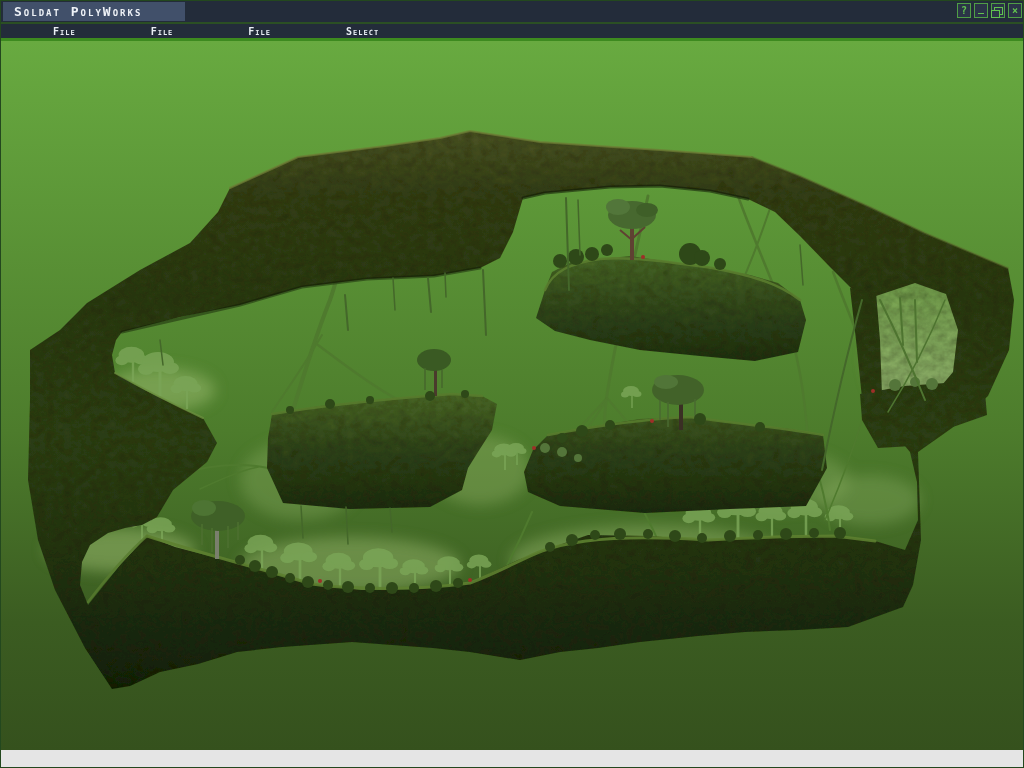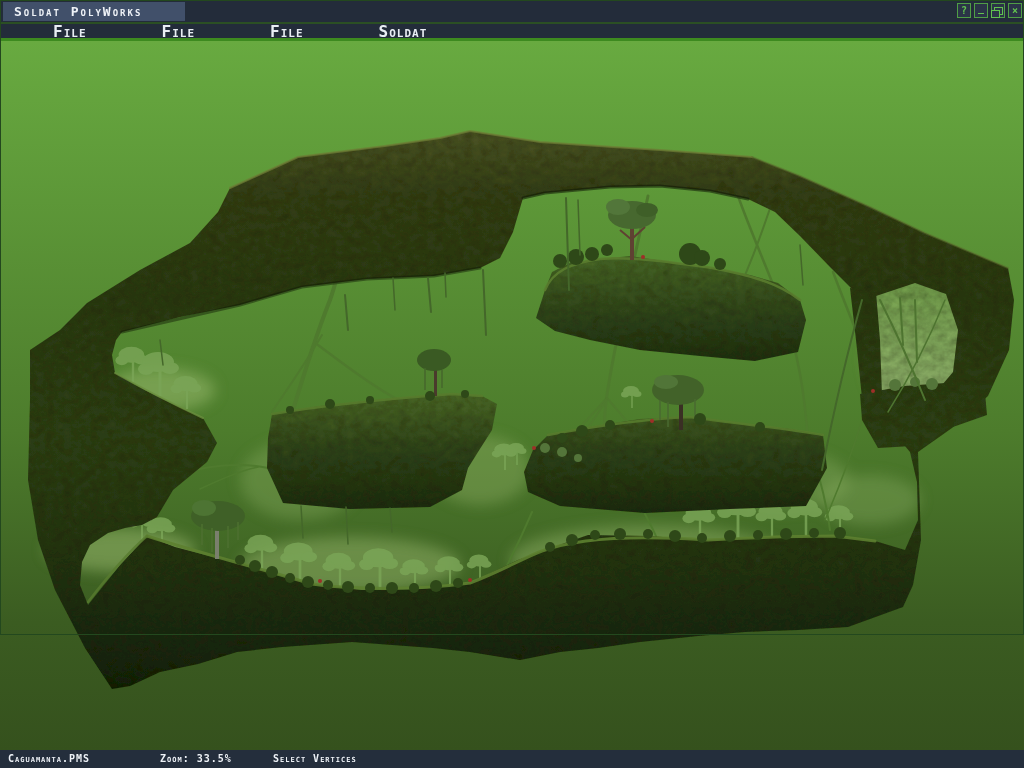--- a/index.html
+++ b/index.html
@@ -1,17 +1,17 @@
 <!DOCTYPE html>
 <html><head>
 <meta charset="utf-8">
 <style>
   html,body{margin:0;padding:0;width:1024px;height:768px;overflow:hidden;
     font-family:"DejaVu Sans Mono","Liberation Mono",monospace;}
-  #window{position:relative;width:1024px;height:635px;background:#e5e5e5;}
+  #window{position:relative;width:1024px;height:768px;background:#e5e5e5;}
   #frame-border{position:absolute;inset:0;border:1px solid #23481e;pointer-events:none;z-index:50;}
 
   
   #titlebar{position:absolute;left:0;top:0;width:1024px;height:22px;background:#232c3a;
     border-bottom:2px solid #2b4f24;}
   #title-box{position:absolute;left:3px;top:2px;width:182px;height:19px;background:#41506a;
     display:flex;align-items:center;padding-left:11px;box-sizing:border-box;}
   #title-box span{font-variant:small-caps;font-weight:bold;font-size:13px;letter-spacing:2px;
     color:#eef2f7;}
   #win-controls{position:absolute;right:2px;top:3px;display:flex;gap:3px;}
@@ -19,21 +19,21 @@
     color:#61c24f;font-size:10px;font-weight:bold;display:flex;align-items:center;justify-content:center;
     line-height:1;cursor:pointer;}
   .win-btn .min-glyph{transform:translateY(-3px);}
   .max-icon{position:relative;width:7px;height:6px;border:1px solid #61c24f;display:block;}
   .max-icon::after{content:"";position:absolute;left:-4px;top:2px;width:7px;height:6px;
     border:1px solid #61c24f;background:#2b3447;}
 
   
   #menubar{position:absolute;left:0;top:24px;width:1024px;height:14px;background:#232c3a;
     display:flex;gap:40px;padding-left:18px;align-items:center;}
-  .menu-item{font-variant:small-caps;font-weight:bold;font-size:16px;letter-spacing:1px;
+  .menu-item{font-variant:small-caps;font-weight:bold;font-size:10px;letter-spacing:1px;
     color:#e9eef4;cursor:pointer;padding-left:35px;}
   #menu-underline{position:absolute;left:0;top:38px;width:1024px;height:3px;background:#3d8a1f;}
 
   
   #canvas{position:absolute;left:0;top:41px;width:1024px;height:709px;cursor:crosshair;
     background:linear-gradient(to bottom,#68aa40 0%,#4d7c2c 55%,#3b5c21 82%,#35511d 100%);}
   #canvas svg{display:block;}
 
   
   #statusbar{position:absolute;left:0;top:750px;width:1024px;height:18px;background:#242e3c;}
@@ -65,21 +65,21 @@
       <div class="win-btn">
         <span>×</span>
       </div>
     </div>
   </div>
 
   <div id="menubar">
     <span class="menu-item">File</span>
     <span class="menu-item">File</span>
     <span class="menu-item">File</span>
-    <span class="menu-item">Soldat</span>
+    <span class="menu-item">Select</span>
   </div>
   <div id="menu-underline"></div>
 
   <div id="canvas">
   <svg width="1024" height="709" viewBox="0 41 1024 709">
     <defs>
       <linearGradient id="ringGrad" x1="0" y1="130" x2="0" y2="690" gradientUnits="userSpaceOnUse">
         <stop offset="0" stop-color="#4d5524"></stop>
             <stop offset="0.12" stop-color="#353f15"></stop>
         <stop offset="0.3" stop-color="#2c3a13"></stop>
@@ -322,23 +322,15 @@
       <circle cx="534" cy="448" r="2"></circle>
           <circle cx="652" cy="421" r="2"></circle>
           <circle cx="643" cy="257" r="2"></circle>
       <circle cx="873" cy="391" r="2"></circle>
           <circle cx="320" cy="581" r="2"></circle>
           <circle cx="470" cy="580" r="2"></circle>
     </g>
   </svg>
   </div>
 
-  <div id="statusbar">
-    <span class="status-item" id="status-file">Caguamanta.PMS</span>
-    <span class="status-item" id="status-zoom">
-      <span>Zoom:</span>
-      <span>33.5%</span>
-    </span>
-    <span class="status-item" id="status-mode">Select Vertices</span>
-  </div>
 
   <div id="frame-border"></div>
 </div>
 
 </body></html>

